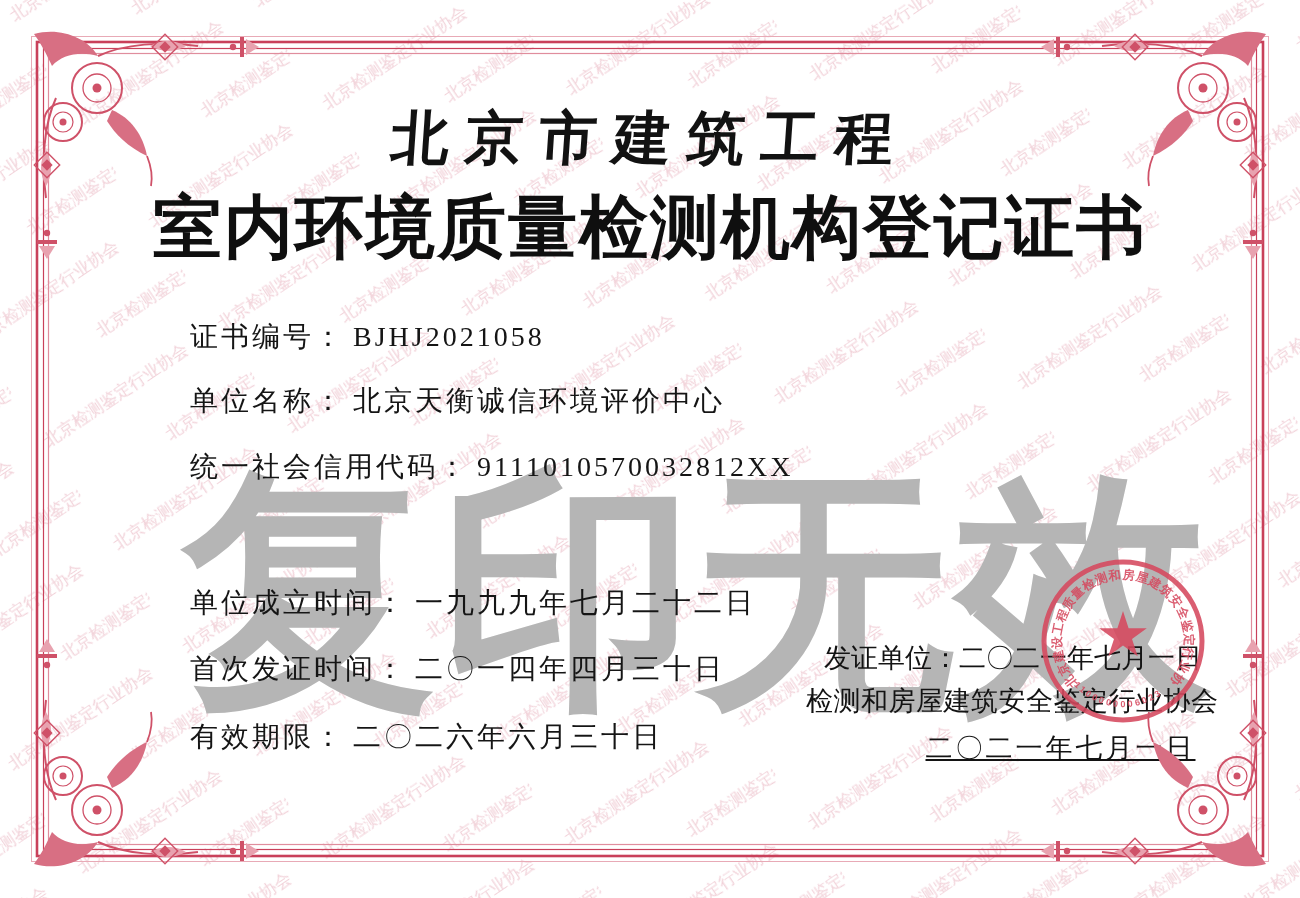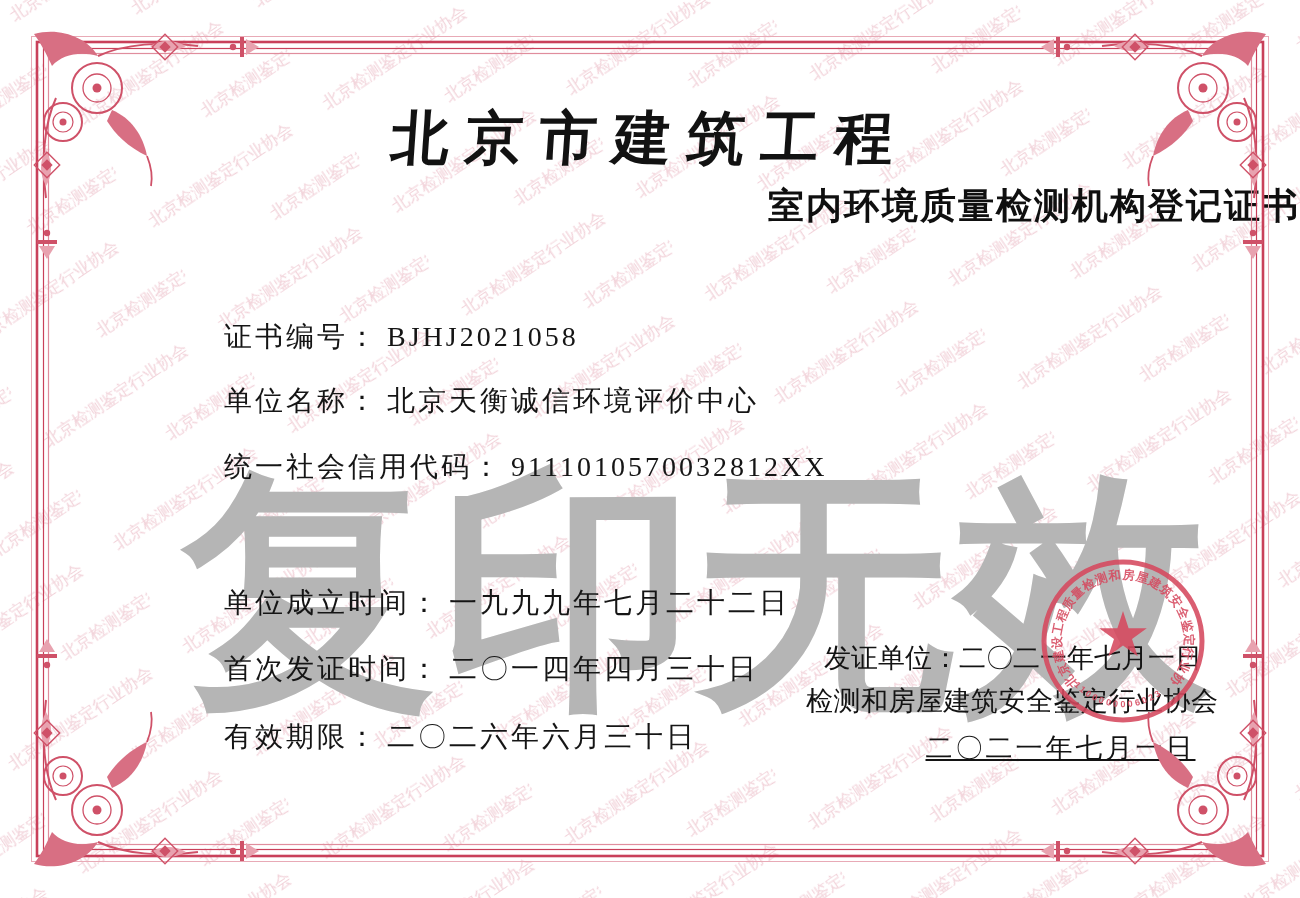--- a/index.html
+++ b/index.html
@@ -16,24 +16,24 @@
     font-size:255px;line-height:290px;letter-spacing:3px;white-space:nowrap;
     color:#b5b5b5;
   }
   .content{position:absolute;z-index:2;left:0;top:0;width:1300px;height:898px;}
   .title1{
     position:absolute;top:100px;left:0;width:1300px;text-align:center;
     font-size:58px;font-weight:900;letter-spacing:16px;color:#121212;
     transform:skewX(-4deg);
   }
   .title2{
-    position:absolute;top:182px;left:0;width:1300px;text-align:right;
-    font-size:36px;font-weight:700;letter-spacing:2px;color:#0f0f0f;
+    position:absolute;top:182px;left:0;width:1300px;text-align:center;
+    font-size:69px;font-weight:700;letter-spacing:2px;color:#0f0f0f;
   }
-  .field{position:absolute;left:190px;font-size:28px;letter-spacing:3px;white-space:nowrap;margin-left:34px;}
+  .field{position:absolute;left:190px;font-size:28px;letter-spacing:3px;white-space:nowrap;}
   .field .value{margin-left:8px;}
   .f0{top:318px}.f1{top:382px}.f2{top:448px}.f3{top:518px}
   .f4{top:584px}.f5{top:650px}.f6{top:718px}
   .issuer{position:absolute;left:806px;top:640px;width:414px;font-size:27px;color:#131313;}
   .issuer-line1{display:flex;justify-content:center;white-space:nowrap;}
   .issuer-line2{margin-top:7px;letter-spacing:0.5px;white-space:nowrap;}
   .issuer-date{margin-top:11px;text-align:center;padding-left:95px;letter-spacing:3px;white-space:nowrap;text-decoration:underline;}
   .seal{position:absolute;z-index:3;left:1038px;top:556px;width:170px;height:170px;opacity:0.88;}
   .frame{z-index:4;}
 </style>

